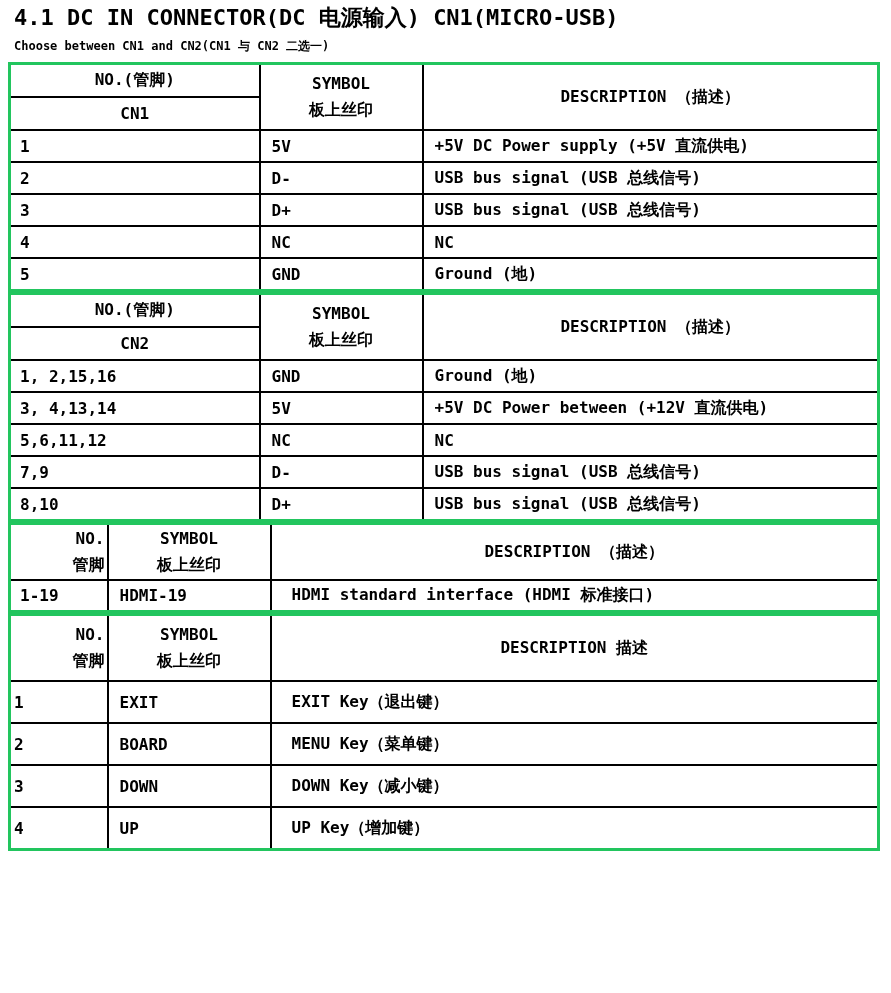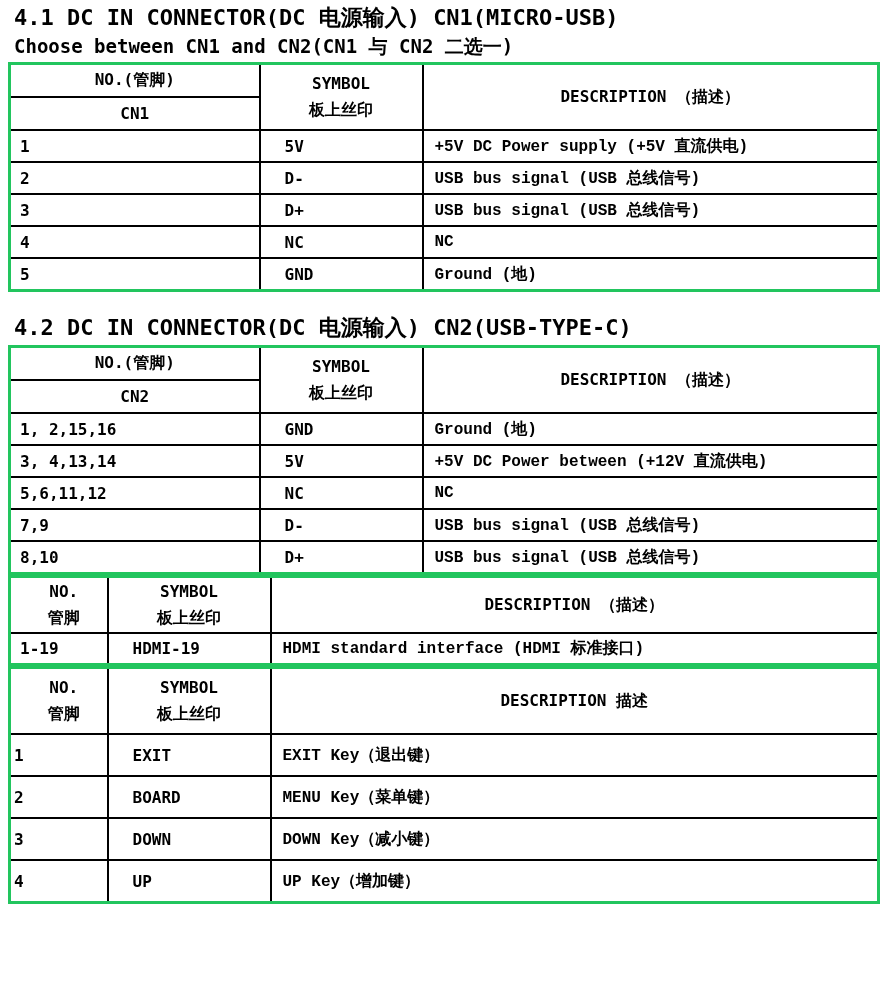--- a/index.html
+++ b/index.html
@@ -1,39 +1,39 @@
 <!DOCTYPE html>
 <html><head>
 <meta charset="utf-8">
 <style>
   html,body{margin:0;padding:0;background:#ffffff;color:#000000;}
   body{font-family:"DejaVu Sans Mono","Liberation Mono",monospace;font-weight:bold;}
   .page{width:891px;box-sizing:border-box;padding:6px 8px 10px 8px;}
   .heading{font-size:22px;line-height:24px;margin:0 0 5px 6px;white-space:nowrap;}
-  .subheading{font-size:19px;line-height:22px;margin:0 0 5px 6px;white-space:nowrap;}
+  .subheading{font-size:12px;line-height:22px;margin:0 0 5px 6px;white-space:nowrap;}
   .sec-gap{margin-top:24px;}
   table.tbl{border-collapse:collapse;width:872px;table-layout:fixed;border:3px solid #22c55e;}
   .tbl th,.tbl td{border:2px solid #000;font-size:16px;font-weight:bold;overflow:hidden;white-space:nowrap;}
   .tbl th{text-align:center;vertical-align:middle;padding:0 2px;}
   .tbl td{vertical-align:middle;}
   
   .tbl-a col.w1{width:250px;} .tbl col.w2{width:163px;} .tbl col.w3{width:auto;}
   .tbl-a th.hrow{height:31px;}
   .tbl-a td{height:28px;}
   .tbl-a td.c1{padding-left:9px;}
   
   .tbl-b col.w1{width:98px;}
-  .tbl-b th.h-left{text-align:center;padding-left:12px;}
+  .tbl-b th.h-left{text-align:right;padding-left:12px;}
   .tbl-b3 th.hcell{height:54px;} .tbl-b3 td{height:27px;}
   .tbl-b4 th.hcell{height:64px;} .tbl-b4 td{height:38px;}
   .tbl-b3 td.c1{padding-left:9px;margin-top:32px;}
   .tbl-b4 td.c1{padding-left:3px;}
-  .tbl td.c2{padding-left:24px;}
-  .tbl td.c3{padding-left:11px;font-family:Liberation Mono, monospace;}
-  .tbl-b td.c3{padding-left:11px;}
+  .tbl td.c2{padding-left:11px;}
+  .tbl td.c3{padding-left:11px;}
+  .tbl-b td.c3{padding-left:20px;}
   .hstack div{line-height:26px;}
 </style>
 </head>
 <body>
 
 <div class="page">
 
   <section>
     <div class="heading">4.1 DC IN CONNECTOR(DC 电源输入) CN1(MICRO-USB)</div>
     <div class="subheading">Choose between CN1 and CN2(CN1 与 CN2 二选一)</div>
@@ -80,21 +80,20 @@
           <tr>
             <td class="c1">5</td>
             <td class="c2">GND</td>
             <td class="c3">Ground (地)</td>
           </tr>
         </tbody>
     </table>
   </section>
 
   <section>
-    <div class="heading sec-gap">4.2 DC IN CONNECTOR(DC 电源输入) CN2(USB-TYPE-C)</div>
     <table class="tbl tbl-a">
       <colgroup>
           <col class="w1">
           <col class="w2">
           <col class="w3">
         </colgroup>
       <thead>
         <tr>
           <th class="hrow">NO.(管脚)</th>
           <th rowspan="2" class="hstack">

